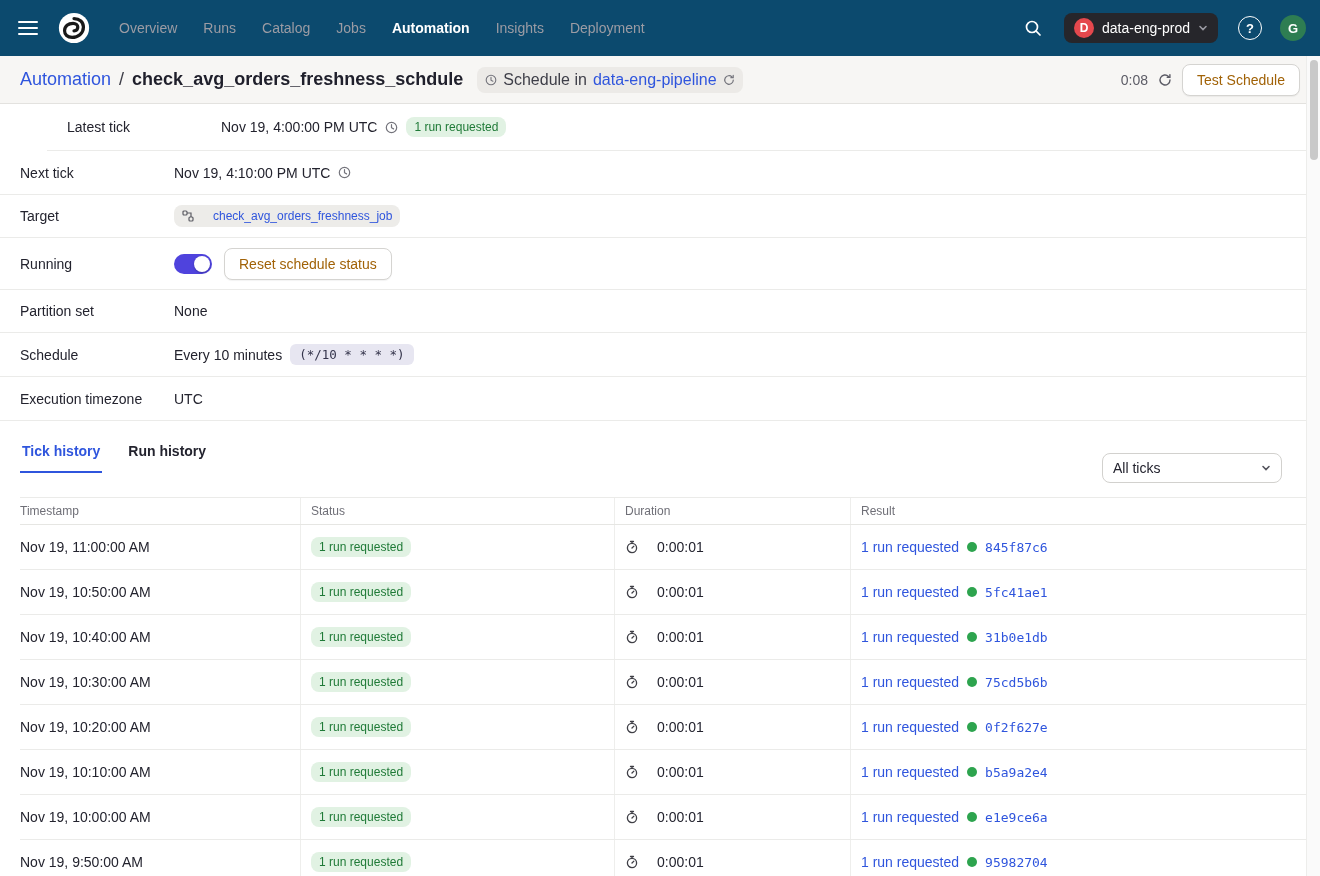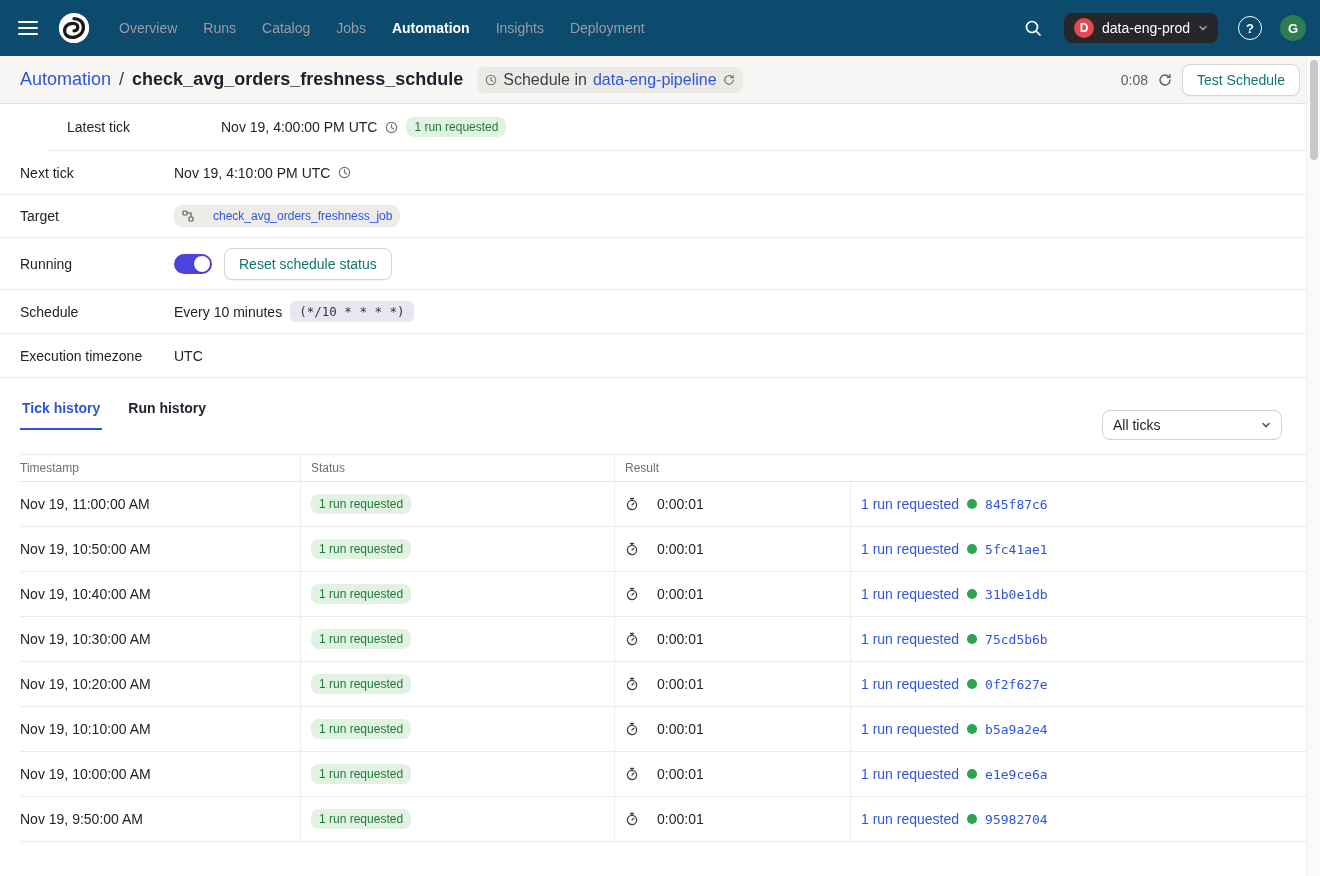--- a/index.html
+++ b/index.html
@@ -36,21 +36,21 @@
     display:flex; align-items:center; padding:0 20px; }
   .breadcrumb-link { font-size:18px; color:#2f55dd; cursor:pointer; text-decoration:none; }
   .crumb-sep { font-size:18px; color:#3c3c46; margin:0 8px; }
   .page-title { font-size:18px; font-weight:700; color:#1f1f2b; }
   .loc-chip { margin-left:14px; background:#eceae7; border-radius:8px; padding:4px 8px;
     display:flex; align-items:center; gap:6px; font-size:16px; color:#3e3e48; }
   .loc-chip a { color:#2f55dd; text-decoration:none; cursor:pointer; }
   .header-right { margin-left:auto; display:flex; align-items:center; gap:10px; }
   .countdown { font-size:14px; color:#5c5c66; }
   .btn { background:#fff; border:1px solid #d5d4d1; border-radius:8px; padding:7px 14px;
-    font-size:14px; color:#0f766e; font-weight:500; cursor:pointer;
+    font-size:14px; color:#a16207; font-weight:500; cursor:pointer;
     box-shadow:0 1px 1px rgba(0,0,0,.05); font-family:"Liberation Sans",sans-serif; }
 
   
   .detail-row { display:flex; align-items:center; min-height:44px;
     border-bottom:1px solid #ebebe9; padding:0 20px; }
   .detail-row.r1 { min-height:47px;margin-left:47px; } .detail-row.r3 { min-height:43px; }
   .detail-row.tall { min-height:52px; }
   .row-label { width:154px; flex:none; font-size:14px; color:#23232e; }
   .row-value { display:flex; align-items:center; gap:8px; font-size:14px; color:#23232e; }
   .green-badge { background:#e1f2e3; color:#1f7a37; font-size:12px; padding:3px 8px;
@@ -217,20 +217,26 @@
       </div>
     </div>
   </div>
   <div class="detail-row tall">
     <div class="row-label">Running</div>
     <div class="row-value">
       <div class="switch"></div>
       <button class="btn reset-btn">Reset schedule status</button>
     </div>
   </div>
+  <div class="detail-row r3">
+    <div class="row-label">Partition set</div>
+    <div class="row-value">
+        <span>None</span>
+      </div>
+  </div>
   <div class="detail-row">
     <div class="row-label">Schedule</div>
     <div class="row-value">
       <span>Every 10 minutes</span>
       <span class="cron-chip">(*/10 * * * *)</span>
     </div>
   </div>
   <div class="detail-row">
     <div class="row-label">Execution timezone</div>
     <div class="row-value">
@@ -251,20 +257,21 @@
           <path d="M2 3.5l3 3 3-3"></path>
         </svg>
     </span>
   </div>
 </div>
 
 <div class="table">
   <div class="thead">
     <div class="cell">Timestamp</div>
     <div class="cell">Status</div>
+    <div class="cell">Duration</div>
     <div class="cell">Result</div>
   </div>
 
   <div class="trow">
     <div class="cell">Nov 19, 11:00:00 AM</div>
     <div class="cell">
         <span class="green-badge">1 run requested</span>
       </div>
     <div class="cell dur">
         <span class="icon">

